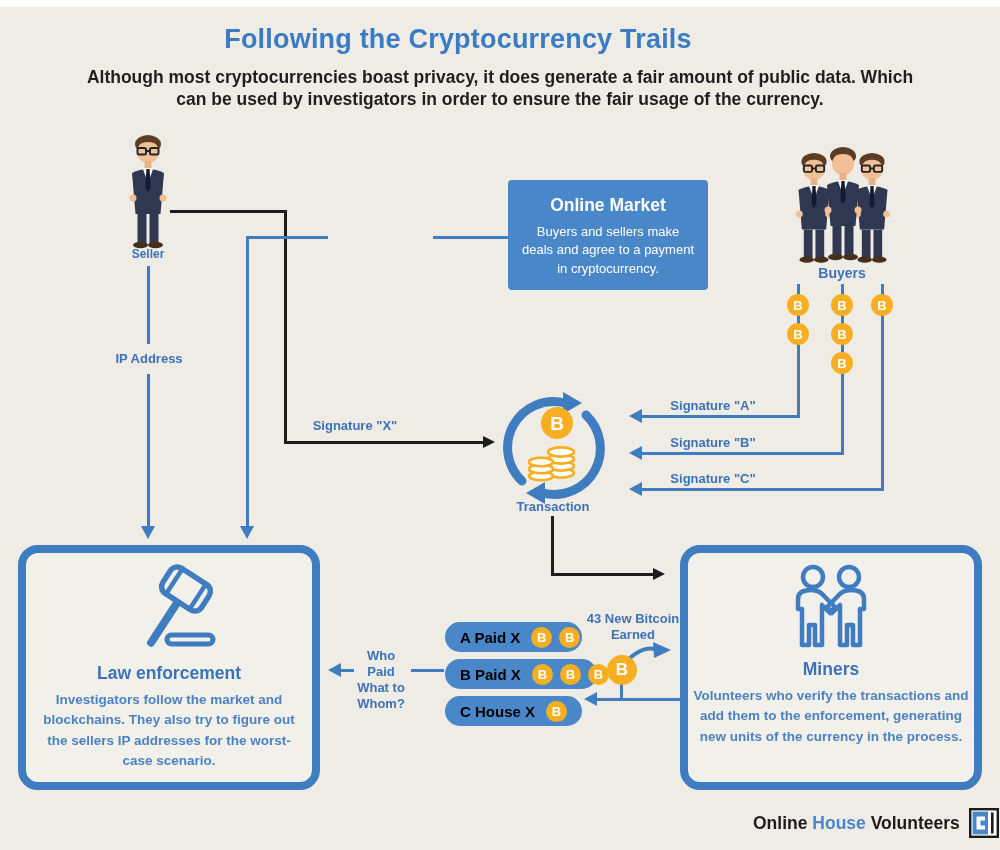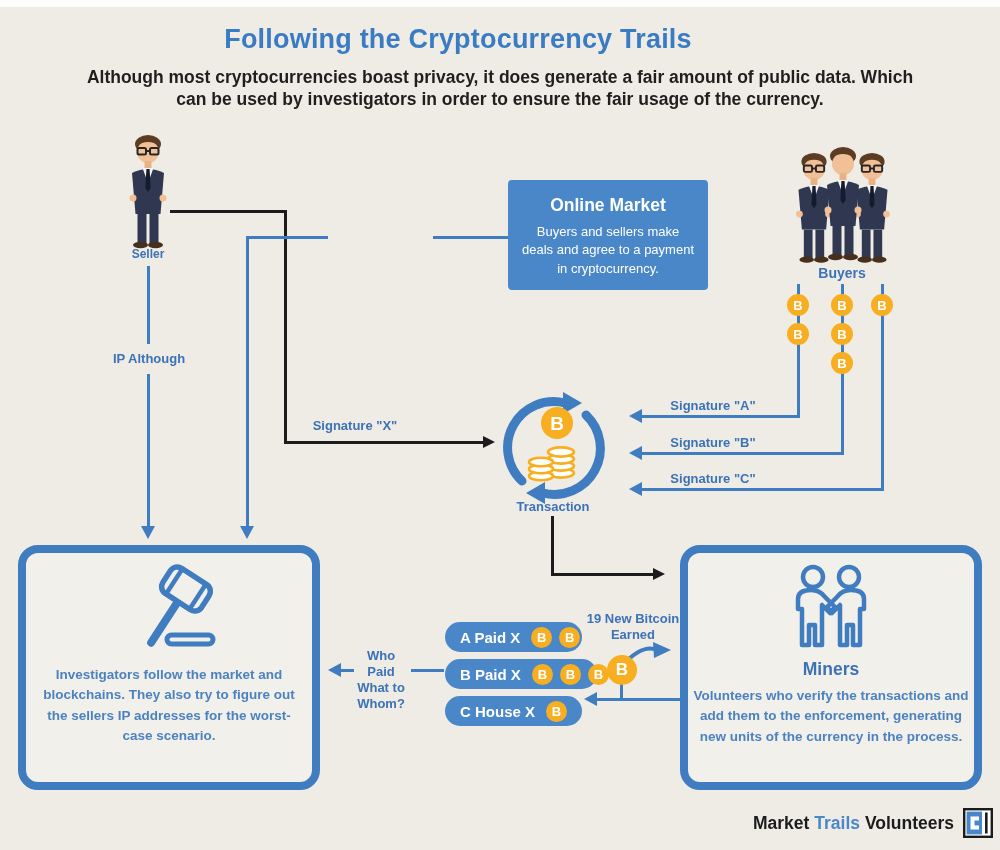--- a/index.html
+++ b/index.html
@@ -28,21 +28,21 @@
   .coin.pillc{width:21px;height:21px;font-size:13px;flex:0 0 21px;}
   .coin.big{width:30px;height:30px;font-size:17px;}
   .coincol{position:absolute;display:flex;flex-direction:column;gap:7px;}
   .marketbox{left:508px;top:180px;width:200px;height:110px;background:var(--boxblue);border-radius:4px;text-align:center;color:#fff;padding-top:15px;}
   .marketbox h2{font-size:17.5px;font-weight:bold;margin-bottom:7px;}
   .marketbox p{font-size:13px;line-height:1.42;width:176px;margin:4px auto;}
   .bigbox{width:302px;height:245px;background:var(--boxfill);border:8px solid var(--blue);border-radius:20px;text-align:center;}
   .bigbox h2{font-size:17.5px;font-weight:bold;color:var(--labelblue);margin-top:4px;}
   .bigbox p{font-size:13.5px;color:var(--bodyblue);font-weight:bold;line-height:1.5;margin:6px auto 0;}
   .pill{position:absolute;height:30px;background:var(--boxblue);border-radius:15px;display:flex;align-items:center;padding:0 10px 0 15px;gap:7px;}
-  .pill .plabel{color:#ffffff;font-weight:bold;font-size:15px;margin-right:4px;white-space:nowrap;}
+  .pill .plabel{color:#000000;font-weight:bold;font-size:15px;margin-right:4px;white-space:nowrap;}
   .coinrow{display:flex;gap:7px;}
   .footer{left:753px;top:808px;display:flex;align-items:center;gap:9px;}
   .footer .brand{font-size:17.5px;font-weight:bold;color:var(--ink);white-space:nowrap;}
   .footer .brand .blue-word{color:var(--boxblue);}
 </style>
 </head>
 <body>
 
 <div class="canvas">
 
@@ -122,21 +122,21 @@
   
   <div class="hline blue" style="left:433px;top:236px;width:75px"></div>
   <div class="hline blue" style="left:246px;top:236px;width:82px"></div>
   <div class="vline blue" style="left:246px;top:236px;height:291px"></div>
   <div class="ah down" style="left:240px;top:526px"></div>
 
   
   <div class="vline blue" style="left:147px;top:266px;height:78px"></div>
   <div class="vline blue" style="left:147px;top:374px;height:153px"></div>
   <div class="ah down" style="left:141px;top:526px"></div>
-  <div class="lbl" style="left:109px;top:351px;width:80px">IP Although</div>
+  <div class="lbl" style="left:109px;top:351px;width:80px">IP Address</div>
 
   <div class="lbl" style="left:305px;top:418px;width:100px">Signature "X"</div>
 
   
   <div class="vline blue" style="left:797px;top:284px;height:133px"></div>
   <div class="vline blue" style="left:841px;top:284px;height:170px"></div>
   <div class="vline blue" style="left:881px;top:284px;height:206px"></div>
 
   <div class="coincol" style="left:787px;top:294px">
     <span class="coin sm">B</span>
@@ -189,20 +189,21 @@
       <g stroke="#3F7CC0" fill="none">
         <g transform="rotate(33 77 26)">
           <rect x="54" y="11" width="46" height="30" rx="8" stroke-width="5.5"></rect>
           <line x1="63" y1="13" x2="63" y2="39" stroke-width="4.5"></line>
           <line x1="91" y1="13" x2="91" y2="39" stroke-width="4.5"></line>
           <line x1="77" y1="44" x2="77" y2="90" stroke-width="8" stroke-linecap="round"></line>
         </g>
         <rect x="58" y="72" width="46" height="9" rx="4.5" stroke-width="5"></rect>
       </g>
     </svg>
+    <h2>Law enforcement</h2>
     <p style="width:272px">Investigators follow the market and blockchains. They also try to figure out the sellers IP addresses for the worst-case scenario.</p>
   </div>
 
   
   <div class="abs bigbox" style="left:680px;top:545px">
     <svg width="128" height="88" viewBox="0 0 128 88" style="margin-top:10px">
       <g stroke="#3F7CC0" stroke-width="4.5" fill="none" stroke-linejoin="round">
         <circle cx="46" cy="14" r="10"></circle>
         <path d="M 35 82 L 35 46 L 31 46 L 31 36 Q 31 27 44 27 Q 53 27 58 34 L 68 44 L 63 50 L 55 42 L 55 82 L 48 82 L 48 62 L 42 62 L 42 82 Z"></path>
         <circle cx="82" cy="14" r="10"></circle>
@@ -238,34 +239,34 @@
       </span>
   </div>
   <div class="pill" style="left:445px;top:696px;width:137px">
     <span class="plabel">C House X</span>
     <span class="coinrow">
       <span class="coin pillc">B</span>
     </span>
   </div>
 
   
-  <div class="lbl preline" style="left:578px;top:611px;width:110px">19 New Bitcoin
+  <div class="lbl preline" style="left:578px;top:611px;width:110px">43 New Bitcoin
 Earned</div>
   <div class="hline blue" style="left:596px;top:698px;width:84px"></div>
   <div class="ah left" style="left:584px;top:692px"></div>
   <div class="vline blue" style="left:620px;top:682px;height:18px"></div>
   <svg class="abs" style="left:612px;top:640px" width="64" height="28" viewBox="0 0 64 28">
     <path d="M 10 26 Q 28 6 42 9" fill="none" stroke="#3F7CC0" stroke-width="4"></path>
     <polygon points="41,2 59,10 42,18" fill="#3F7CC0"></polygon>
   </svg>
   <div class="coin big abs" style="left:607px;top:655px">B</div>
 
   
   <div class="abs footer">
-    <span class="brand"><span>Market</span> <span class="blue-word">Trails</span> <span>Volunteers</span></span>
+    <span class="brand"><span>Online</span> <span class="blue-word">House</span> <span>Volunteers</span></span>
     <svg width="30" height="30" viewBox="0 0 30 30">
       <rect x="1.2" y="1.2" width="27.6" height="27.6" fill="#FFFFFF" stroke="#1B1B1B" stroke-width="2.4"></rect>
       <rect x="3.6" y="3.6" width="15.4" height="22.8" fill="#4A87C9"></rect>
       <path d="M 16 8.5 H 7.5 V 21.5 H 16 V 17.5 H 11.5 V 12.5 H 16 Z" fill="#FFFFFF"></path>
       <rect x="22" y="4.5" width="2.6" height="21" fill="#1B1B1B"></rect>
     </svg>
   </div>
 
 </div>
 

